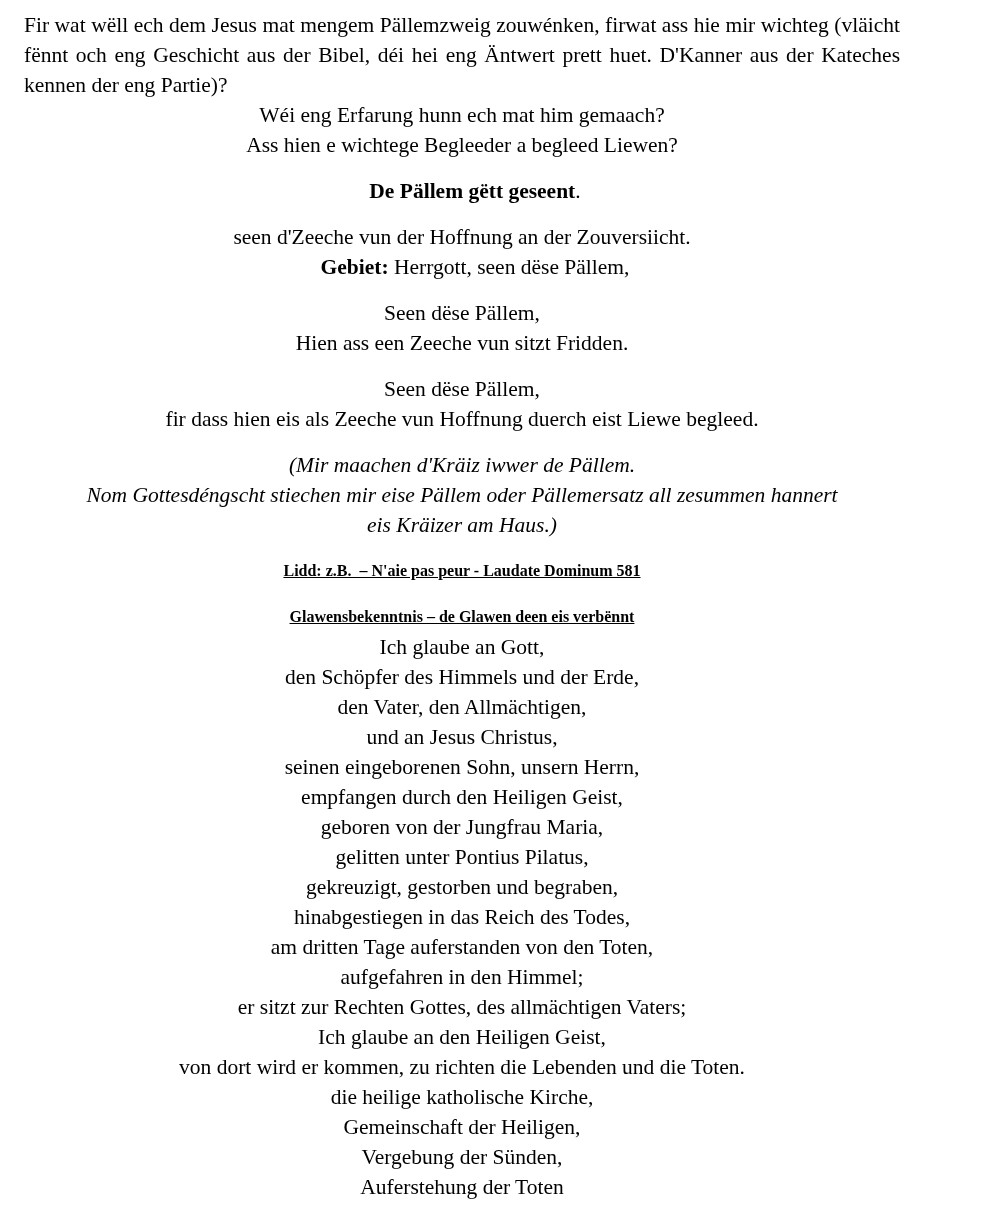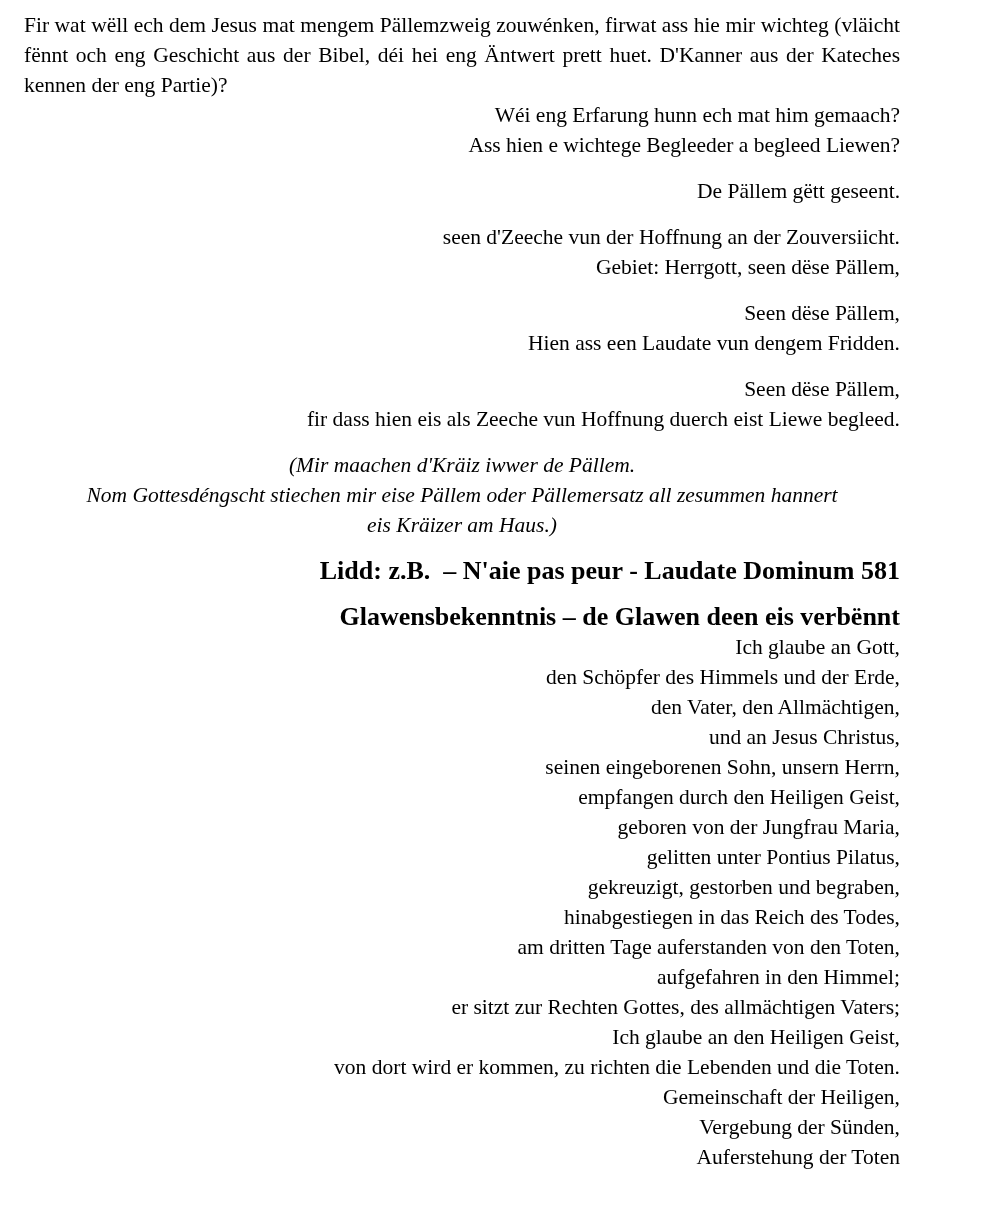--- a/index.html
+++ b/index.html
@@ -27,48 +27,49 @@
     margin: 0;
     text-align: justify;
     text-justify: inter-word;
   }
   
   .para-justify {
     text-align: justify;
   }
   
   .lines {
-    text-align: right;
+    text-align: center;
   }
   .lines .ln {
     display: block;
     white-space: pre-wrap;
   }
   
   .rubric {
     font-style: italic;
     text-align: center;
   }
   .rubric .ln {
     display: block;
     white-space: pre-wrap;
   }
   .gap {
     height: 16px;
   }
   b, .bold {
-    font-weight: normal;
+    font-weight: bold;
     margin-left: 26px;
   }
   .heading {
     font-weight: bold;
-    font-size: 26px;
+    font-size: 16px;
     line-height: 30px;
-    text-align: right;
+    text-align: center;
     white-space: pre-wrap;
+    text-decoration: underline;
   }
   .creed .ln {
     display: block;
     white-space: pre-wrap;
   }
   .nb {
     font-weight: normal;
   }
 </style>
 </head>
@@ -92,21 +93,21 @@
 
   <div class="block lines">
     <span class="ln">seen d'Zeeche vun der Hoffnung an der Zouversiicht.</span>
     <span class="ln"><span class="bold">Gebiet:</span><span> Herrgott, seen dëse Pällem,</span></span>
   </div>
 
   <div class="gap"></div>
 
   <div class="block lines">
     <span class="ln">Seen dëse Pällem,</span>
-    <span class="ln">Hien ass een Laudate vun dengem Fridden.</span>
+    <span class="ln">Hien ass een Zeeche vun sitzt Fridden.</span>
   </div>
 
   <div class="gap"></div>
 
   <div class="block lines">
     <span class="ln">Seen dëse Pällem,</span>
     <span class="ln">fir dass hien eis als Zeeche vun Hoffnung duerch eist Liewe begleed.</span>
   </div>
 
   <div class="gap"></div>
@@ -134,19 +135,20 @@
     <span class="ln">empfangen durch den Heiligen Geist,</span>
     <span class="ln">geboren von der Jungfrau Maria,</span>
     <span class="ln">gelitten unter Pontius Pilatus,</span>
     <span class="ln">gekreuzigt, gestorben und begraben,</span>
     <span class="ln">hinabgestiegen in das Reich des Todes,</span>
     <span class="ln">am dritten Tage auferstanden von den Toten,</span>
     <span class="ln">aufgefahren in den Himmel;</span>
     <span class="ln">er sitzt zur Rechten Gottes, des allmächtigen Vaters;</span>
     <span class="ln">Ich glaube an den Heiligen Geist,</span>
     <span class="ln">von dort wird er kommen, zu richten die Lebenden und die Toten.</span>
+    <span class="ln">die heilige katholische Kirche,</span>
     <span class="ln">Gemeinschaft der Heiligen,</span>
     <span class="ln">Vergebung der Sünden,</span>
     <span class="ln">Auferstehung der Toten</span>
 
   </div>
 
 </div>
 
 </body></html>

